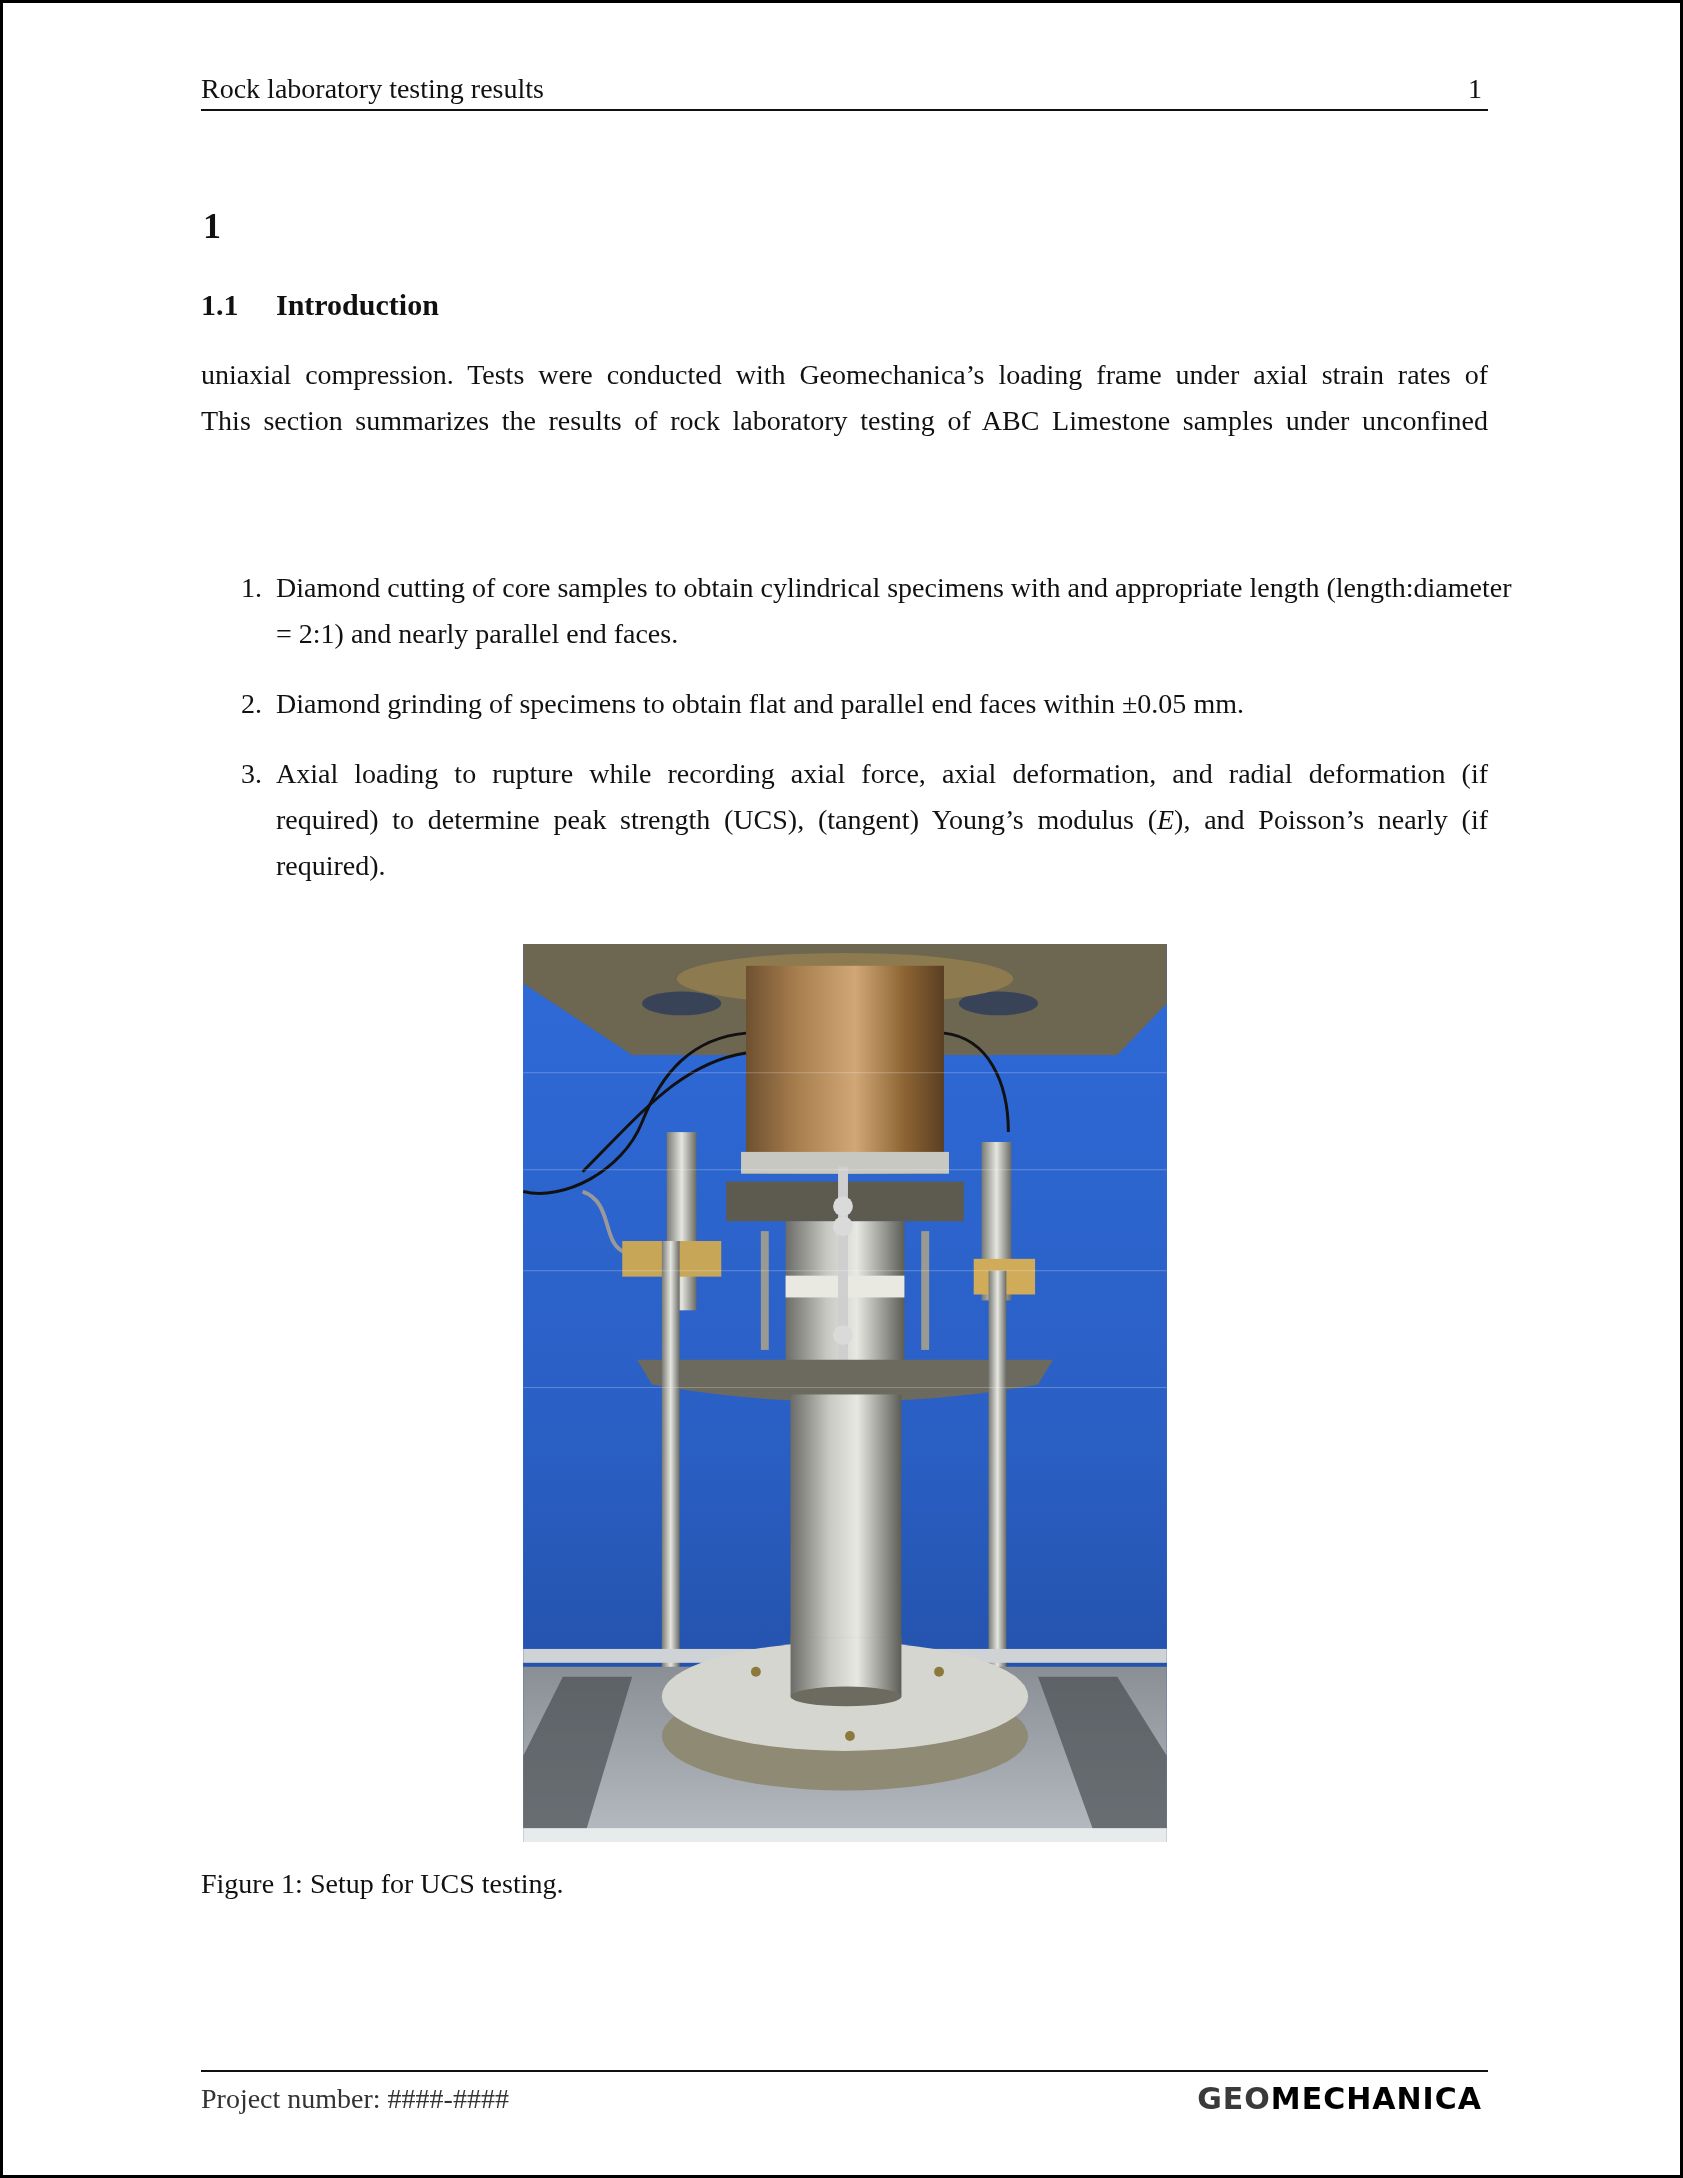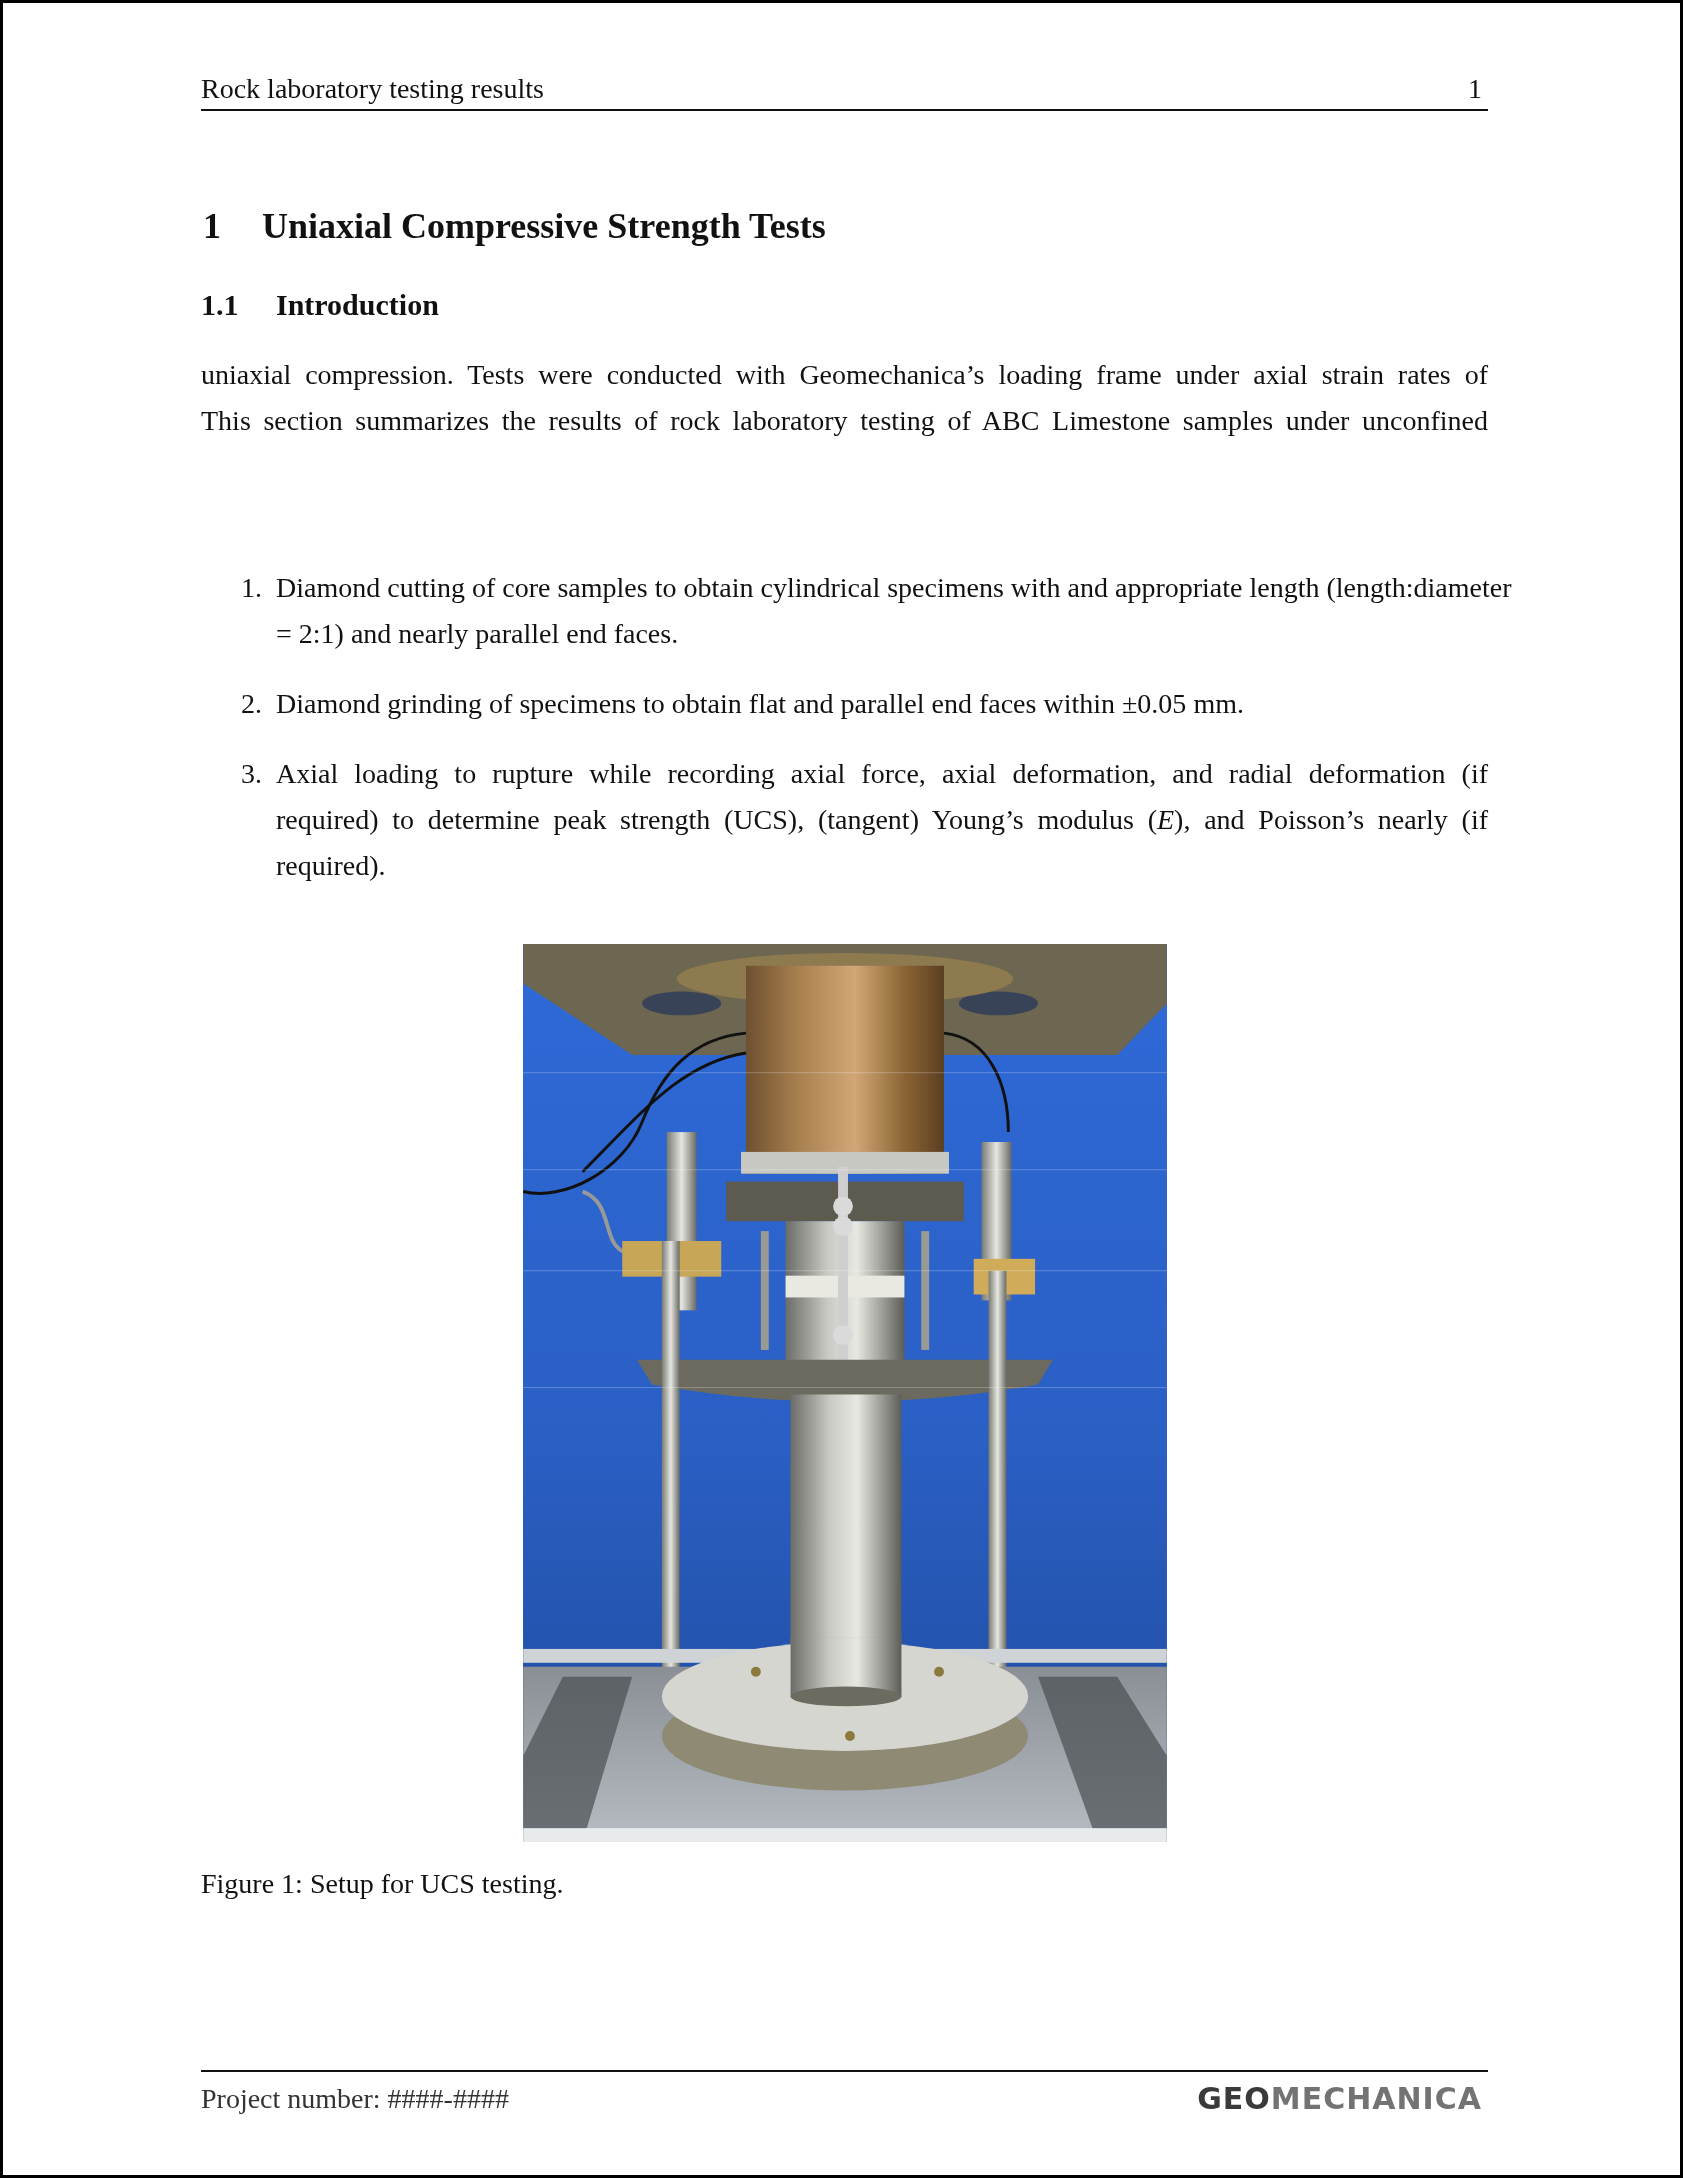--- a/index.html
+++ b/index.html
@@ -31,33 +31,32 @@
   .item .line.j { text-align: justify; text-align-last: justify; width: 1212px; }
 
   .figure { position: absolute; left: 520px; top: 941px; width: 644px; height: 898px; overflow: hidden; background: #3a6fd0; }
   .figure svg { display: block; }
   .caption { position: absolute; left: 198px; width: 1287px; top: 1863px; text-align: left; font-size: 28px; line-height: 36px; }
 
   .foot-rule { position: absolute; left: 198px; width: 1287px; top: 2067px; height: 2px; background: #111; }
   .project { left: 198px; top: 2079px; font-size: 28px; line-height: 34px; color: #333; }
   .logo { right: 198px; top: 2079px; font-family: "DejaVu Sans", "Liberation Sans", sans-serif; font-weight: bold; font-size: 30px; line-height: 34px; letter-spacing: 1px; }
   .logo .geo { color: #3a3a3a; }
-  .logo .mech { color: #737373; }
+  .logo .mech { color: #000000; }
 </style>
 </head>
 <body>
 
 <div class="page">
 
   <div class="abs running-head">Rock laboratory testing results</div>
   <div class="abs page-num">1</div>
   <div class="head-rule"></div>
 
   <div class="abs h1num">1</div>
-  <div class="abs h1txt">Uniaxial Compressive Strength Tests</div>
 
   <div class="abs h2num">1.1</div>
   <div class="abs h2txt">Introduction</div>
 
   <div class="para">
     <span class="line">uniaxial compression. Tests were conducted with Geomechanica’s loading frame under axial strain rates of</span>
     <span class="line">This section summarizes the results of rock laboratory testing of ABC Limestone samples under unconfined</span>
   </div>
 
   <div class="list">

